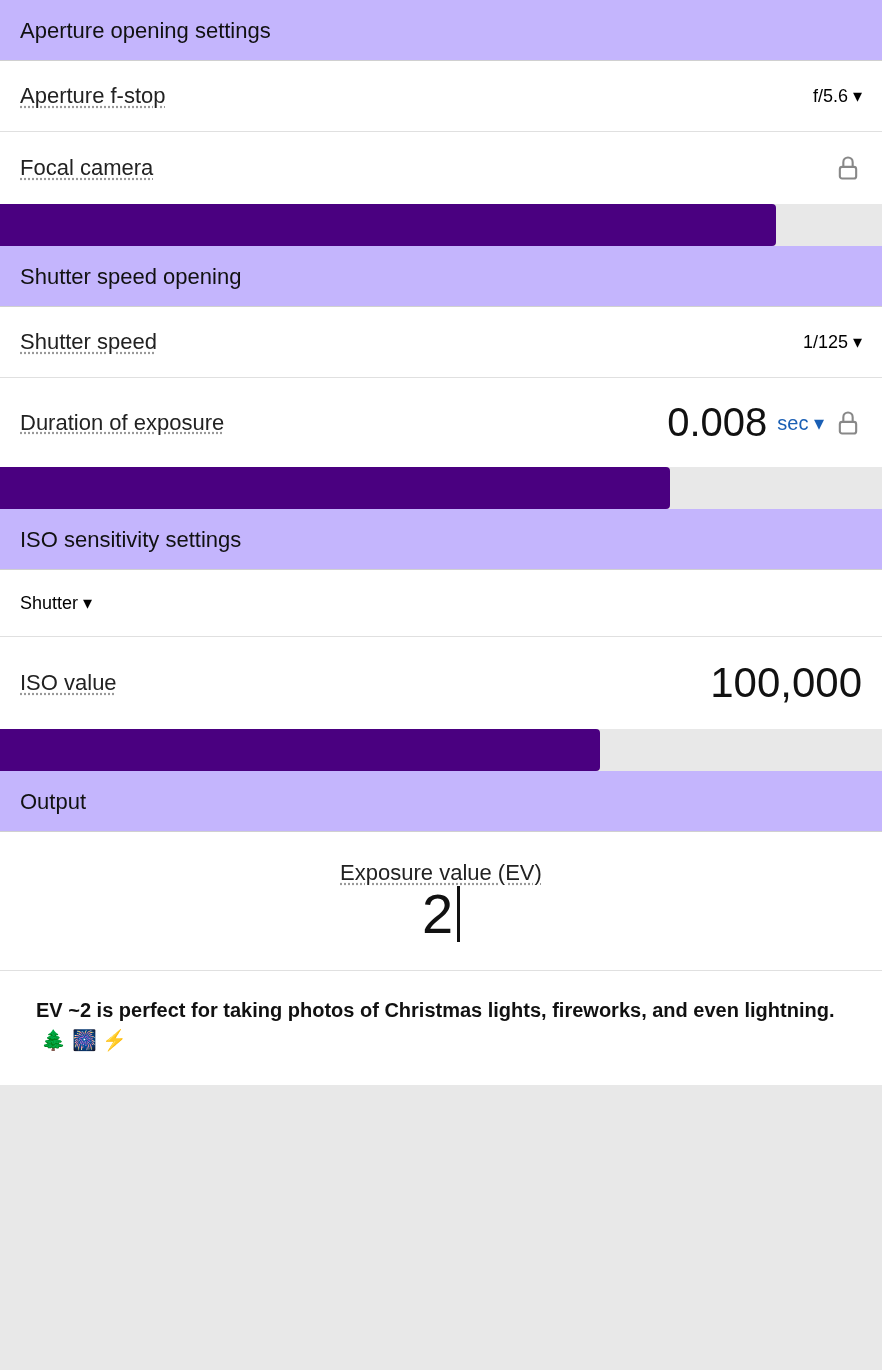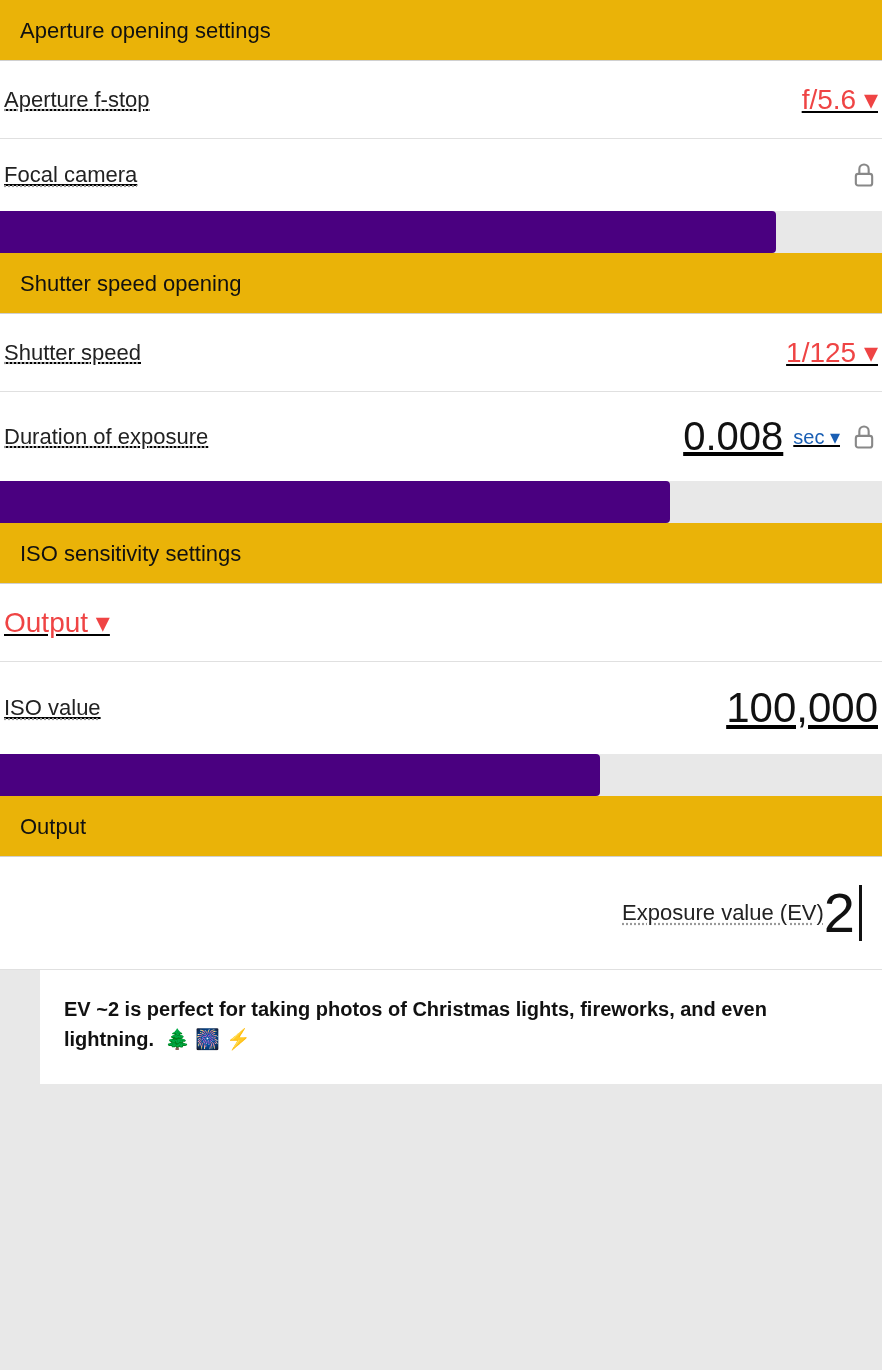--- a/index.html
+++ b/index.html
@@ -4,40 +4,39 @@
   <style>
     * { box-sizing: border-box; margin: 0; padding: 0; }
     body {
       font-family: -apple-system, BlinkMacSystemFont, 'Helvetica Neue', Arial, sans-serif;
       background: #e8e8e8;
       width: 882px;
       min-height: 1370px;
     }
 
     .section-header {
-      background: #eab308;
+      background: #c4b5fd;
       padding: 18px 20px 16px 20px;
       font-size: 22px;
       font-weight: 400;
       color: #111;
     }
 
     .row-container {
       background: #fff;
       border-top: 1px solid #d0d0d0;
     }
 
     .row {
       display: flex;
       align-items: center;
       justify-content: space-between;
-      padding: 22px 4px;
+      padding: 22px 20px;
       border-bottom: 1px solid #e0e0e0;
       background: #fff;
-      text-decoration: underline;
     }
 
     .row:last-child {
       border-bottom: none;
     }
 
     .row-label {
       font-size: 22px;
       color: #222;
       text-decoration-line: underline;
@@ -52,22 +51,22 @@
       gap: 10px;
     }
 
     .row-value-text {
       font-size: 40px;
       color: #111;
       font-weight: 300;
     }
 
     .dropdown-link {
-      color: #ef4444;
-      font-size: 28px;
+      color: #000000;
+      font-size: 18px;
       text-decoration: none;
       cursor: pointer;
     }
 
     .lock-icon {
       width: 28px;
       height: 28px;
       color: #888;
       flex-shrink: 0;
     }
@@ -87,42 +86,42 @@
 
     .unit-dropdown {
       color: #1a5fb4;
       font-size: 20px;
       cursor: pointer;
     }
 
     .exposure-value-row {
       display: flex;
       align-items: center;
-      justify-content: flex-end;
+      justify-content: center;
       padding: 28px 20px;
       background: #fff;
       border-bottom: 1px solid #e0e0e0;
+      flex-direction: column;
     }
 
     .exposure-value-number {
       font-size: 56px;
       font-weight: 300;
       color: #111;
       border-right: 3px solid #111;
       padding-right: 4px;
       line-height: 1;
     }
 
     .description-box {
       background: #fff;
-      padding: 24px 20px 30px 24px;
+      padding: 24px 20px 30px 36px;
       font-size: 20px;
       color: #111;
       line-height: 1.5;
-      margin-left: 40px;
     }
 
     .description-box strong {
       font-weight: 700;
     }
 
     .iso-value-text {
       font-size: 42px;
       font-weight: 300;
       color: #111;
@@ -190,21 +189,21 @@
 </div>
 
 <div class="section-header">
   <span>ISO sensitivity settings</span>
 </div>
 
 <div class="row-container">
 
   <div class="row">
     <div class="row-value">
-      <a class="dropdown-link">Output ▾</a>
+      <a class="dropdown-link">Shutter ▾</a>
     </div>
   </div>
 
   <div class="row">
     <span class="row-label">ISO value</span>
     <div class="row-value">
       <span class="iso-value-text">100,000</span>
     </div>
   </div>
 </div>

